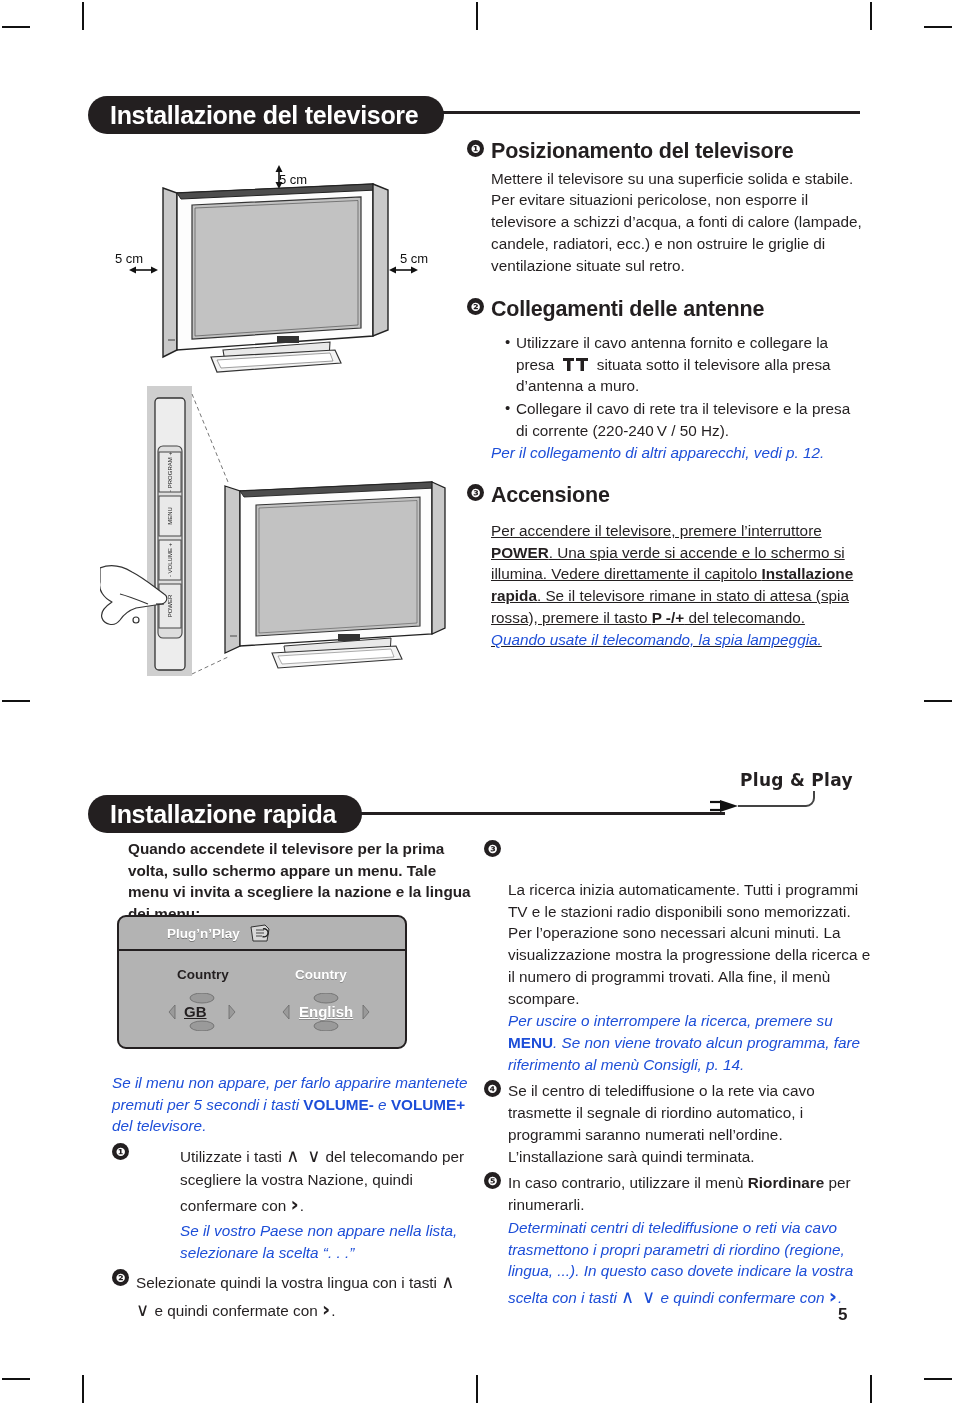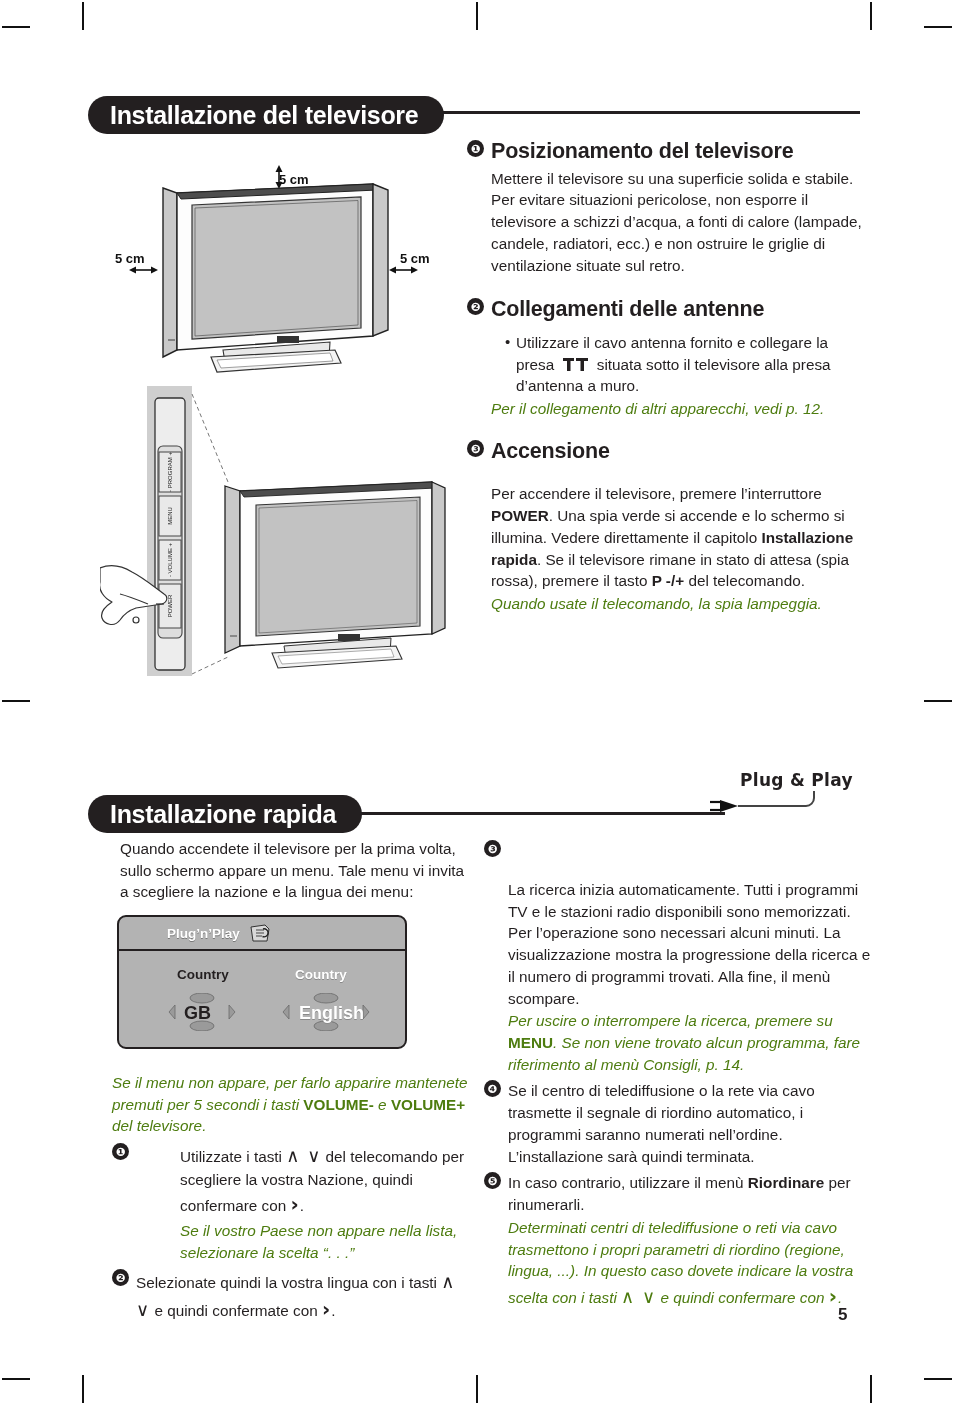--- a/index.html
+++ b/index.html
@@ -39,21 +39,21 @@
   }
 
   
   .h2 {
     font-size:21.5px; font-weight:bold; color:#231f20;
     letter-spacing:-0.2px; line-height:1.1;
   }
   .body {
     font-size:15.3px; line-height:1.42; color:#231f20;
   }
-  .italic { font-style:italic; color:#4d7c0f; }
+  .italic { font-style:italic; color:#1d4ed8; }
   .b { font-weight:bold; }
   .num-badge {
     display:inline-block;
     width:17px; height:17px; border-radius:50%;
     background:#231f20; color:#fff;
     font-size:11.5px; font-weight:bold;
     text-align:center; line-height:17px;
     vertical-align:1px;
     font-family:"DejaVu Sans", sans-serif;
   }
@@ -68,21 +68,21 @@
   ul.dots { margin:0; padding:0 0 0 14px; list-style:none; }
   ul.dots li { position:relative; margin-bottom:1px; padding-left:11px; }
   ul.dots li:before {
     content:"•"; position:absolute; left:0; top:-1px; font-size:15px;
   }
 
   
   .antenna { display:inline-block; vertical-align:-1px; margin:0 4px; }
 
   
-  .dim-label { position:absolute; font-size:13px; font-weight:bold; color:#111;
+  .dim-label { position:absolute; font-size:13px; font-weight:normal; color:#111;
                font-family:"Liberation Sans", sans-serif; }
 
   
   .pnp-logo { position:absolute; }
   .pnp-text { font-family:"DejaVu Sans", sans-serif; font-weight:bold;
               font-size:17px; color:#231f20; letter-spacing:0.3px; }
 
   
   .osd {
     position:absolute;
@@ -98,22 +98,23 @@
     color:#fff; font-size:13.5px; font-weight:bold;
     font-family:"Liberation Sans", sans-serif;
     text-shadow:0 1px 0 #7a7a7a;
   }
   .osd-body { position:relative; height:calc(100% - 36px); }
   .osd-colhead {
     position:absolute; font-size:13.5px; font-weight:bold;
     font-family:"Liberation Sans", sans-serif;
   }
   .osd-val {
-    position:absolute; font-size:18px; font-weight:bold;
+    position:absolute; font-size:15px; font-weight:bold;
     font-family:"Liberation Sans", sans-serif;
+    text-decoration:underline;
   }
   .osd-dark { color:#231f20;text-align:right; }
   .osd-white { color:#ffffff; text-shadow:0 1px 0 #8a8a8a; }
 
   .pagenum {
     position:absolute; font-size:17px; font-weight:bold; color:#231f20;
   }
 </style>
 </head>
 <body>
@@ -240,50 +241,51 @@
     <div class="body" style="margin:10px 0 0 24px; width:375px;">
       <ul class="dots">
         <li>
           <span>Utilizzare il cavo antenna fornito e collegare la presa</span>
           <svg class="antenna" width="26" height="13" viewBox="0 0 26 13">
             <path d="M0,0 H11 V3 H7.5 V13 H4 V3 H0 Z" fill="#231f20"></path>
             <path d="M13,0 H25 V3 H21 V13 H17.5 V3 H13 Z" fill="#231f20"></path>
           </svg>
           <span>situata sotto il televisore alla presa d’antenna a muro.</span>
         </li>
+        <li>Collegare il cavo di rete tra il televisore e la presa di corrente (220-240 V / 50 Hz).</li>
       </ul>
       <div class="italic" style="margin-top:1px;">Per il collegamento di altri apparecchi, vedi p. 12.</div>
     </div>
 
     <div class="item" style="margin-top:20px;">
       <span class="bullet num-badge">❸</span>
       <span class="h2">Accensione</span>
     </div>
-    <div class="body" style="margin:20px 0 0 24px; width:374px;">
+    <div class="body" style="margin:12px 0 0 24px; width:374px;text-decoration:underline;">
       <span>Per accendere il televisore, premere l’interruttore </span><span class="b">POWER</span><span>. Una spia verde si accende e lo schermo si illumina. Vedere direttamente il capitolo </span><span class="b">Installazione rapida</span><span>. Se il televisore rimane in stato di attesa (spia rossa), premere il tasto </span><span class="b">P -/+</span><span> del telecomando.</span>
       <div class="italic" style="margin-top:1px;">Quando usate il telecomando, la spia lampeggia.</div>
     </div>
   </div>
 
   <div class="banner-rule" style="left:300px; top:812px; width:425px;"></div>
   <div class="banner" style="left:88px; top:795px;">
     <span>Installazione rapida</span>
   </div>
 
   <div class="pnp-logo" style="left:740px; top:770px;">
     <div class="pnp-text">Plug &amp; Play</div>
     <svg width="110" height="28" viewBox="0 0 110 28" style="display:block; margin-top:1px; margin-left:-30px;">
       <path d="M28,15 H96 A8,8 0 0 0 104,7 V0" stroke="#444" stroke-width="2" fill="none"></path>
       <polygon points="10,9 28,15 10,21" fill="#111"></polygon>
       <line x1="0" y1="11" x2="11" y2="11" stroke="#111" stroke-width="2.2"></line>
       <line x1="0" y1="19" x2="11" y2="19" stroke="#111" stroke-width="2.2"></line>
     </svg>
   </div>
 
-  <div class="col" style="left:120px; top:838px; width:352px;">
+  <div class="col" style="left:128px; top:838px; width:352px;font-weight:bold;">
     <div class="body" style="width:348px;">Quando accendete il televisore per la prima volta, sullo schermo appare un menu. Tale menu vi invita a scegliere la nazione e la lingua dei menu:</div>
   </div>
 
   <div class="osd" style="left:117px; top:915px; width:290px; height:134px;">
     <div class="osd-title">
       <span>Plug’n’Play</span>
       <svg width="20" height="18" viewBox="0 0 20 18">
         <polygon points="1,3 15,1 19,5 17,17 3,17" fill="#d8d8d8" stroke="#333" stroke-width="1"></polygon>
         <path d="M6,6 h8 M6,9 h8 M6,12 h6" stroke="#444" stroke-width="1.1"></path>
         <path d="M13,5 a4,4 0 1 1 -0.5,7.5" stroke="#222" stroke-width="1.4" fill="none"></path>

